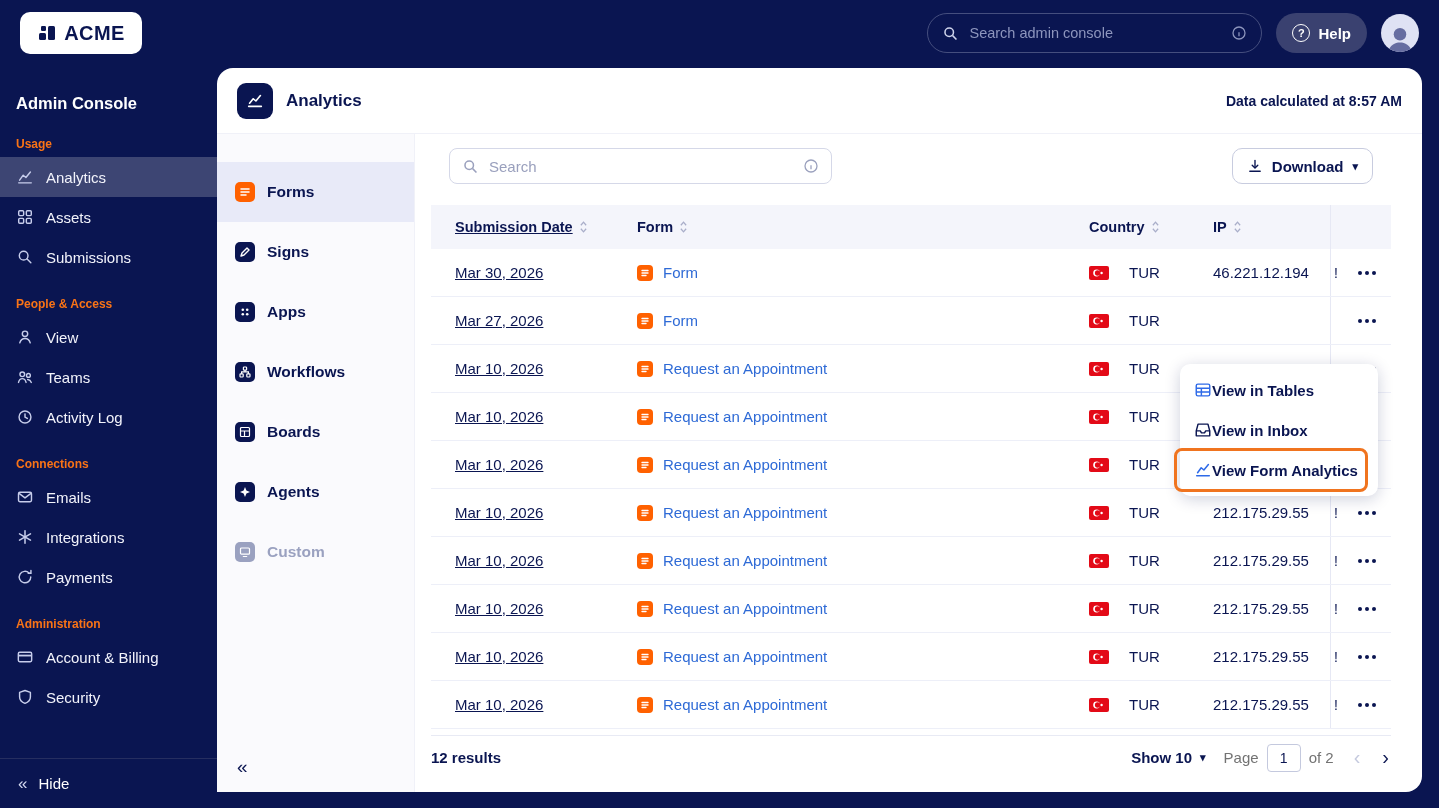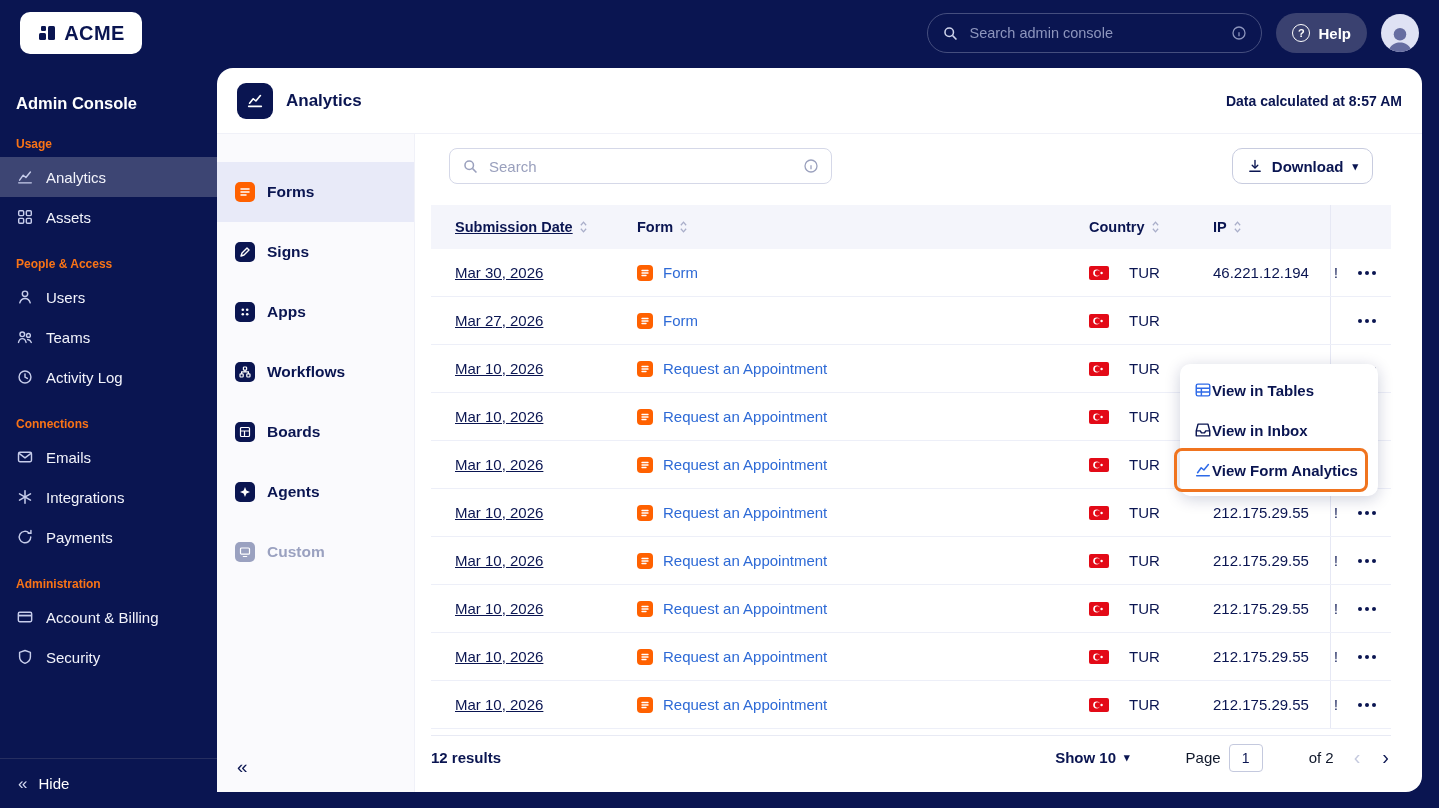--- a/index.html
+++ b/index.html
@@ -107,21 +107,21 @@
   .country-inner { display: flex; align-items: center; gap: 20px; }
 
   
   .tfoot { display: flex; align-items: center; height: 44px; border-top: 1px solid #e8eaf4;
     margin-top: 6px; font-size: 15px; color: #0a1551; }
   .results { font-weight: 700; }
   .foot-right { margin-left: auto; display: flex; align-items: center; gap: 18px; }
   .show-sel { display: flex; gap: 8px; align-items: center; font-weight: 600; cursor: pointer; }
   .caret { font-size: 11px; color: #0a1551; }
   .page-group { display: flex; align-items: center; gap: 8px; }
-  .muted { color: #0f172a; margin-left: 38px; }
+  .muted { color: #737373; }
   .page-input { width: 34px; height: 28px; border: 1px solid #c4c9de; border-radius: 4px;
     text-align: center; font-size: 14px; color: #0a1551; font-family: inherit; }
   .pg-prev { color: #c4c9de; font-size: 20px; cursor: default; padding: 0 2px; }
   .pg-next { color: #0a1551; font-size: 20px; cursor: pointer; padding: 0 2px; }
 
   
   .ctx { position: absolute; left: 963px; top: 230px; width: 198px; background: #fff;
     border-radius: 10px; box-shadow: 0 3px 16px rgba(12,21,81,.20); padding: 6px 0; z-index: 30; }
   .ctx-item { height: 40px; display: flex; align-items: center; padding: 0 14px;
     font-size: 15px; font-weight: 600; color: #0a1551; cursor: pointer; }
@@ -189,30 +189,39 @@
     <span>
       <svg viewBox="0 0 20 20" fill="none" stroke="currentColor" stroke-width="1.6">
         <rect x="3" y="3" width="5.5" height="5.5" rx="1.2"></rect>
           <rect x="11.5" y="3" width="5.5" height="5.5" rx="1.2"></rect>
         <rect x="3" y="11.5" width="5.5" height="5.5" rx="1.2"></rect>
           <rect x="11.5" y="11.5" width="5.5" height="5.5" rx="1.2"></rect>
       </svg>
       </span>
     <span>Assets</span>
   </div>
+  <div class="sb-item">
+    <span>
+      <svg viewBox="0 0 20 20" fill="none" stroke="currentColor" stroke-width="1.6" stroke-linecap="round">
+        <circle cx="8.5" cy="8.5" r="4.8"></circle>
+          <path d="M12.3 12.3L16.5 16.5"></path>
+      </svg>
+      </span>
+    <span>Submissions</span>
+  </div>
 
   <div class="sb-label">People &amp; Access</div>
   <div class="sb-item">
     <span>
       <svg viewBox="0 0 20 20" fill="none" stroke="currentColor" stroke-width="1.6" stroke-linecap="round">
         <circle cx="10" cy="6.5" r="3"></circle>
           <path d="M4.2 16.5c.9-3.2 3.2-4.8 5.8-4.8s4.9 1.6 5.8 4.8"></path>
       </svg>
       </span>
-    <span>Users</span>
+    <span>View</span>
   </div>
   <div class="sb-item">
     <span>
       <svg viewBox="0 0 20 20" fill="none" stroke="currentColor" stroke-width="1.6" stroke-linecap="round">
         <circle cx="7" cy="7" r="2.6"></circle>
           <circle cx="13.8" cy="8.2" r="2.1"></circle>
         <path d="M2.8 16c.7-2.8 2.4-4.2 4.2-4.2s3.5 1.4 4.2 4.2"></path>
           <path d="M13 12.8c1.9.2 3.3 1.3 4 3.2"></path>
       </svg>
       </span>

